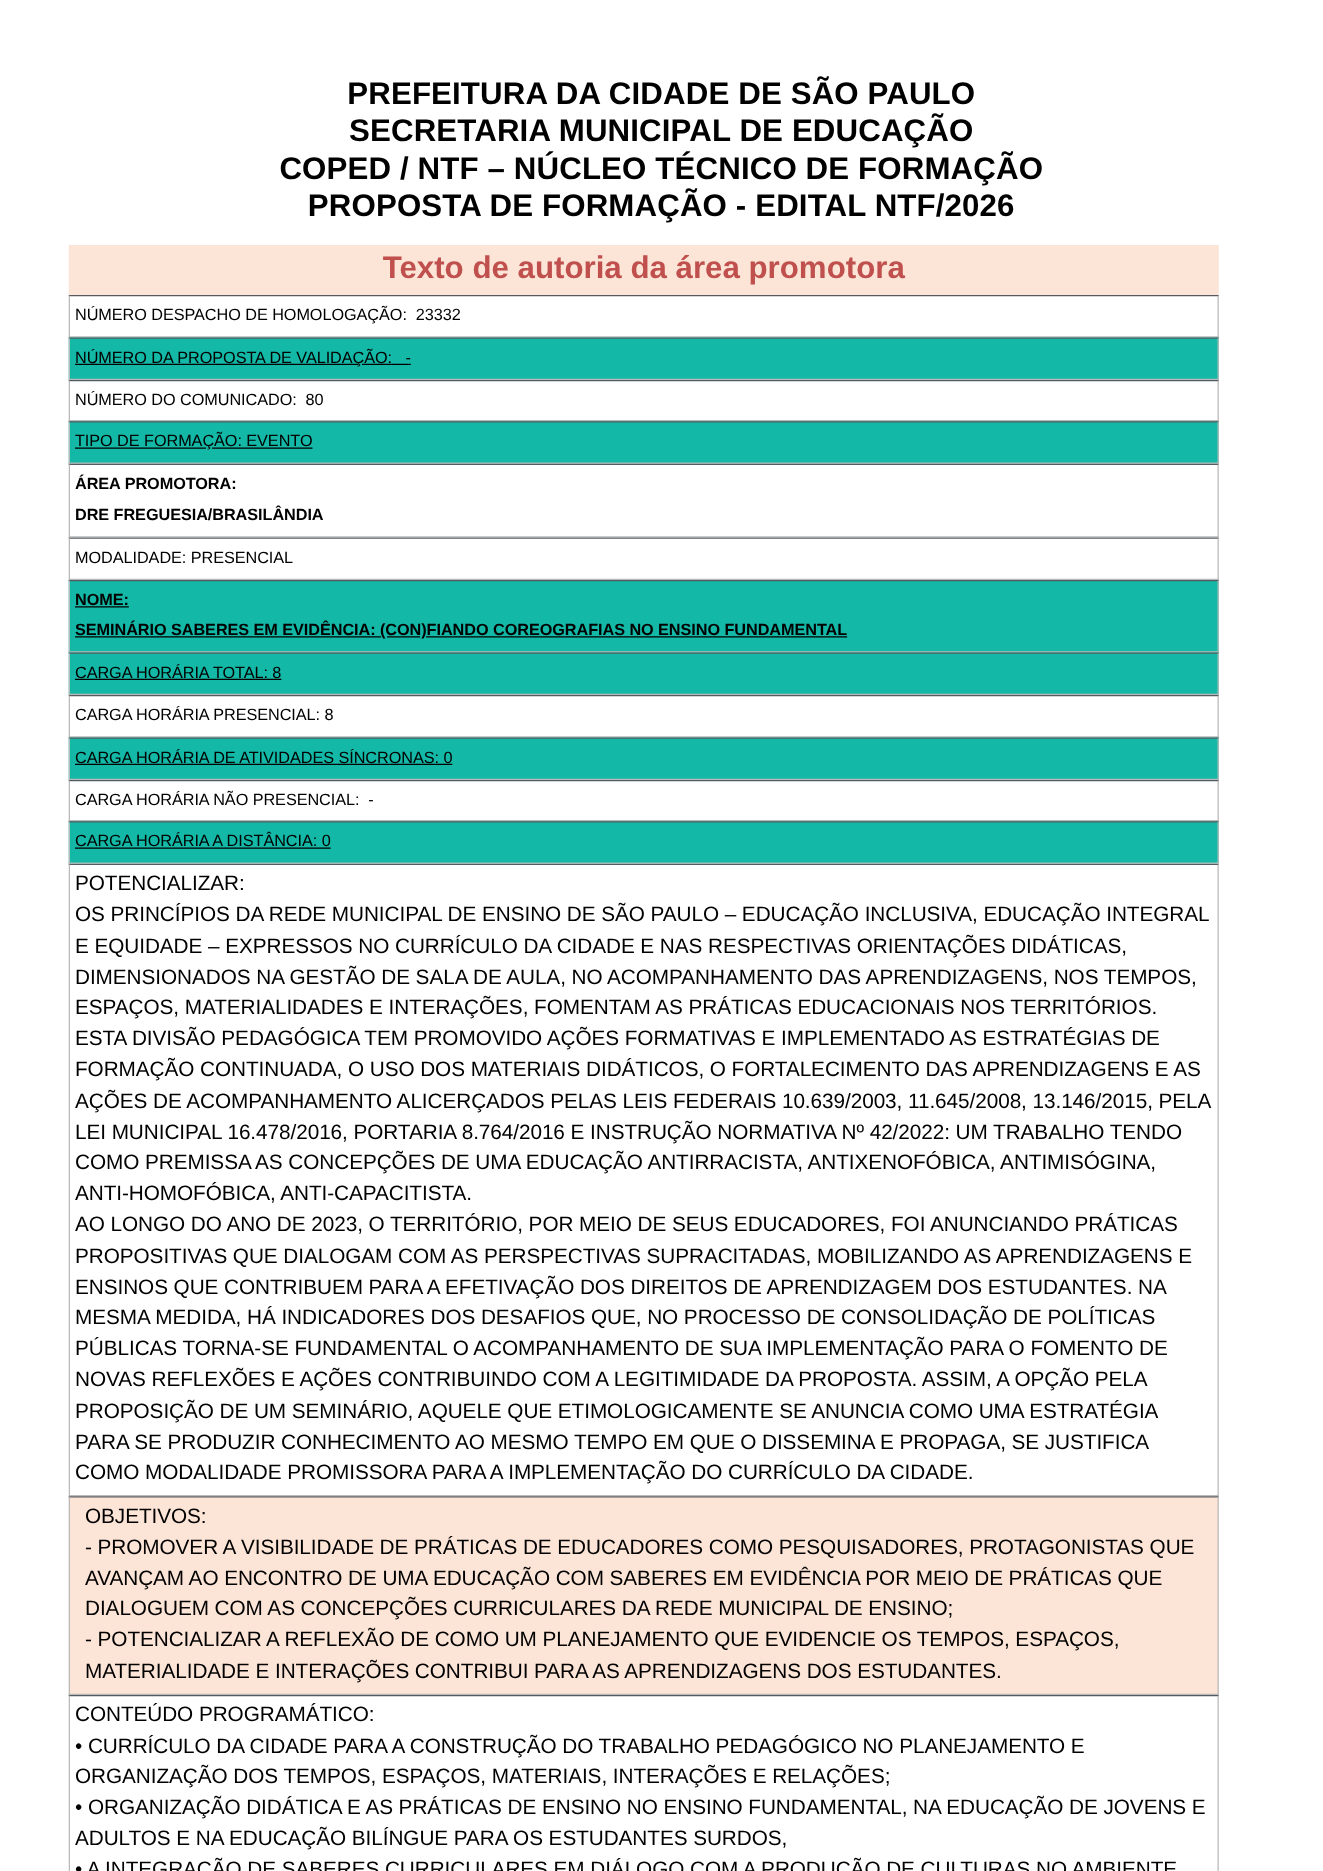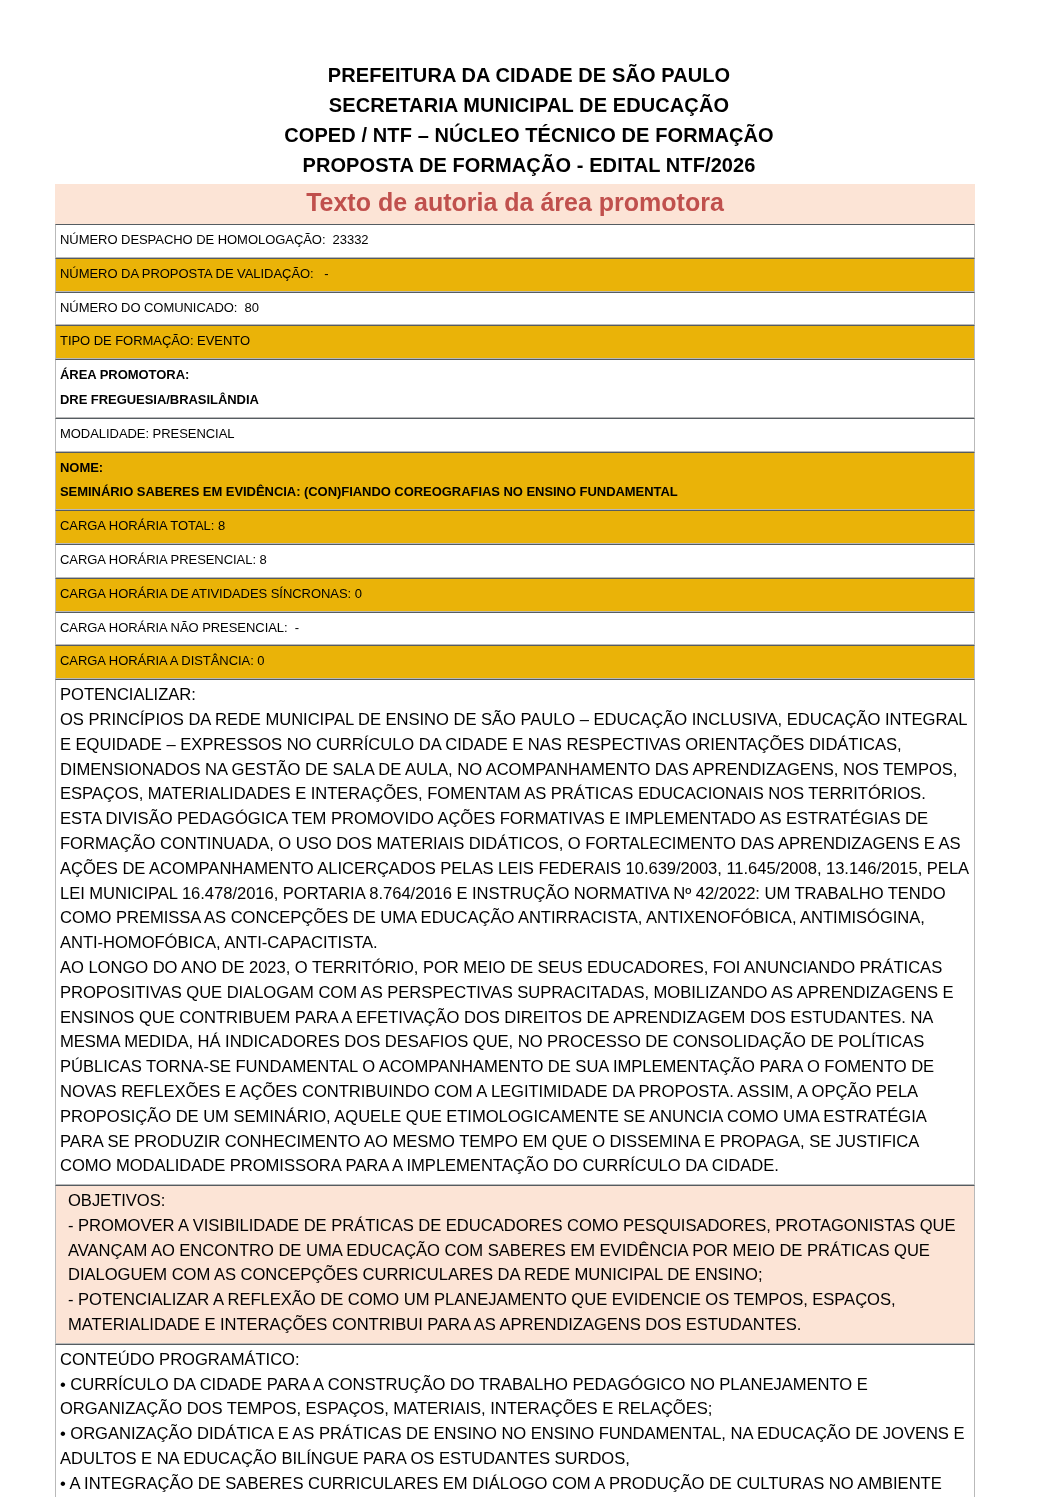--- a/index.html
+++ b/index.html
@@ -24,29 +24,29 @@
     padding: 0;
   }
 
   
   .doc-header {
     padding-top: 60px;
     text-align: center;
   }
   .doc-header .hline {
     font-weight: bold;
-    font-size: 20px;
+    font-size: 25px;
     line-height: 30px;
     letter-spacing: 0.1px;
     white-space: nowrap;
   }
 
   
   .banner {
-    margin-top: 4px;
+    margin-top: 16px;
     margin-left: 55px;
     width: 920px;
     background: #fce4d6;
     text-align: center;
     padding: 3px 0 6px 0;
   }
   .banner-text {
     color: #c0504d;
     font-weight: bold;
     font-size: 25px;
@@ -60,21 +60,21 @@
   }
   .row {
     position: relative;
     border-left: 1px solid #b9b9b9;
     border-right: 1px solid #b9b9b9;
     border-top: 1px solid #555c61;
     border-bottom: 1px solid #b9b9b9;
     padding: 3px 4px 4px 4px;
     background: #ffffff;
   }
-  .row.peach { background: #eab308; }
+  .row.peach { background: #14b8a6; text-decoration: underline; }
   .row .cell {
     font-size: 13px;
     line-height: 24.8px;
     letter-spacing: -0.05px;
     white-space: pre-wrap;
     word-break: normal;
   }
   .row .cell.bold { font-weight: bold; }
 
   

